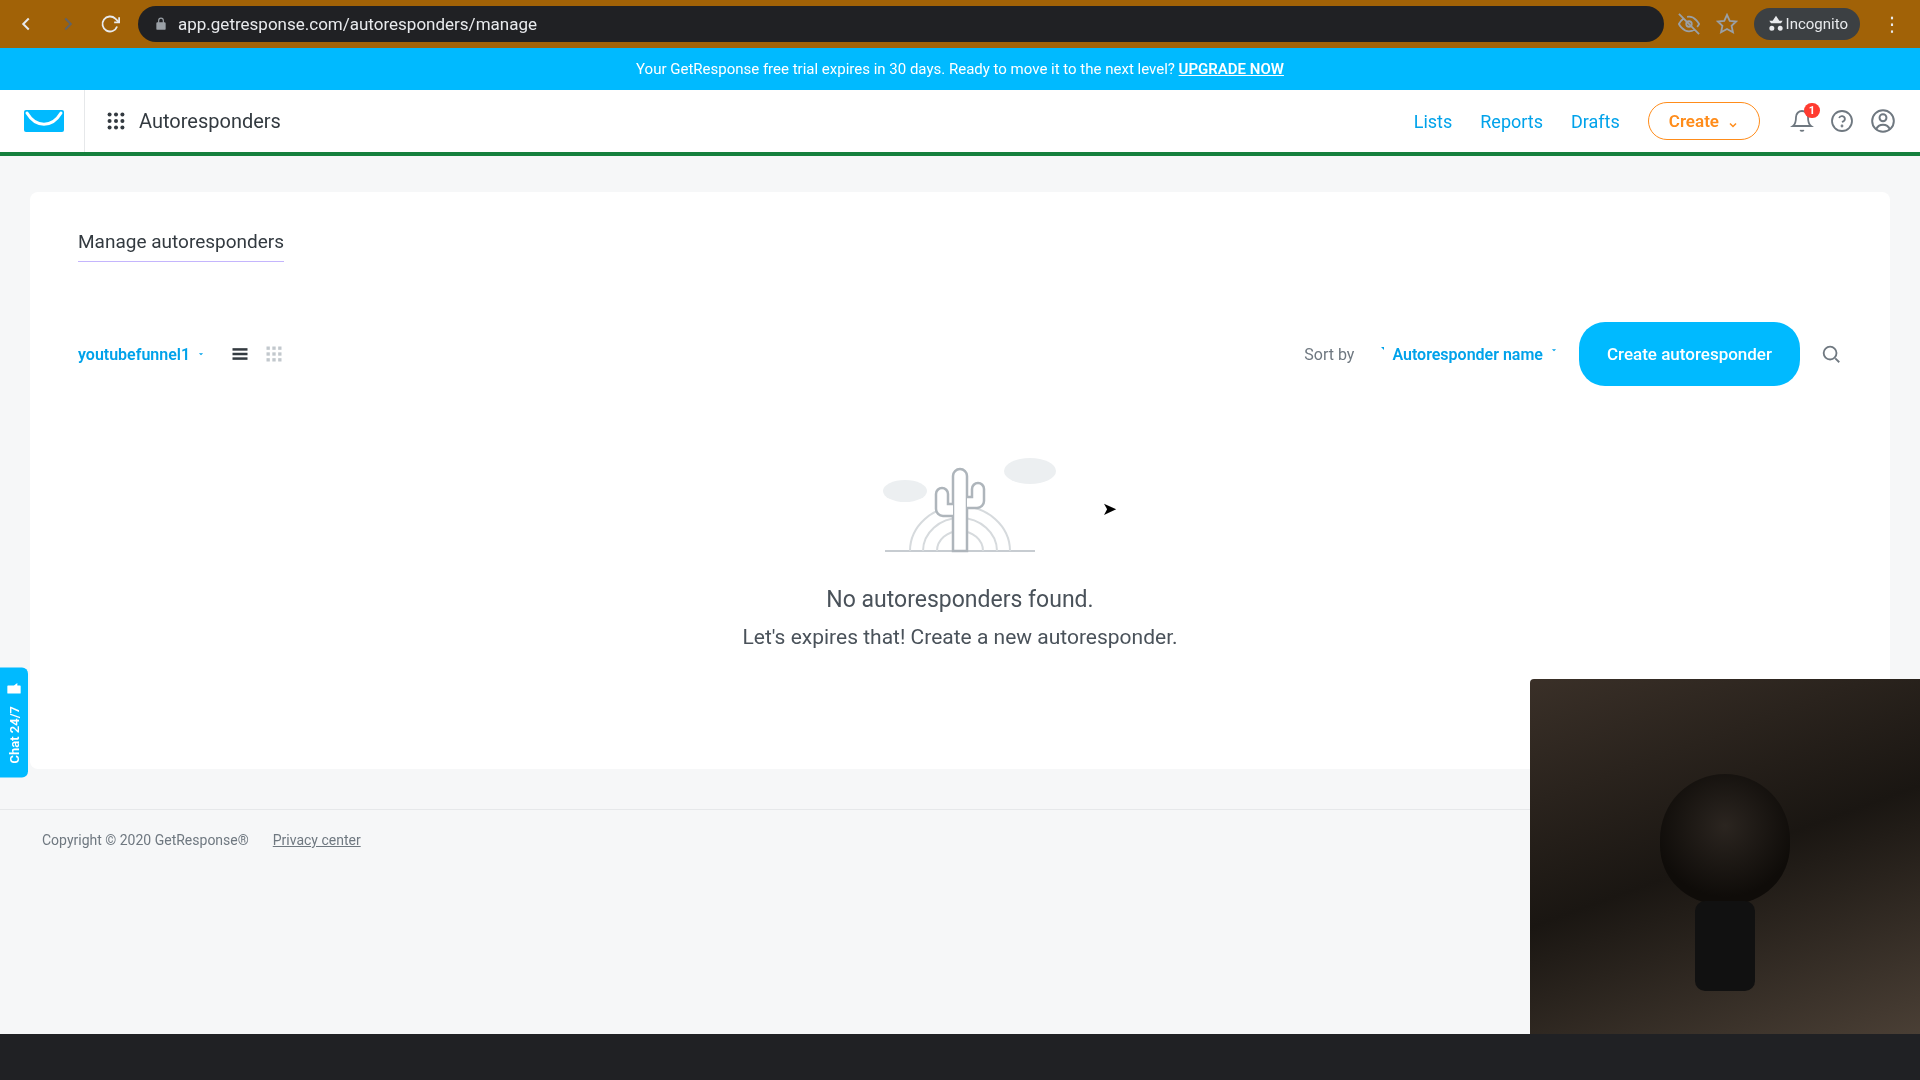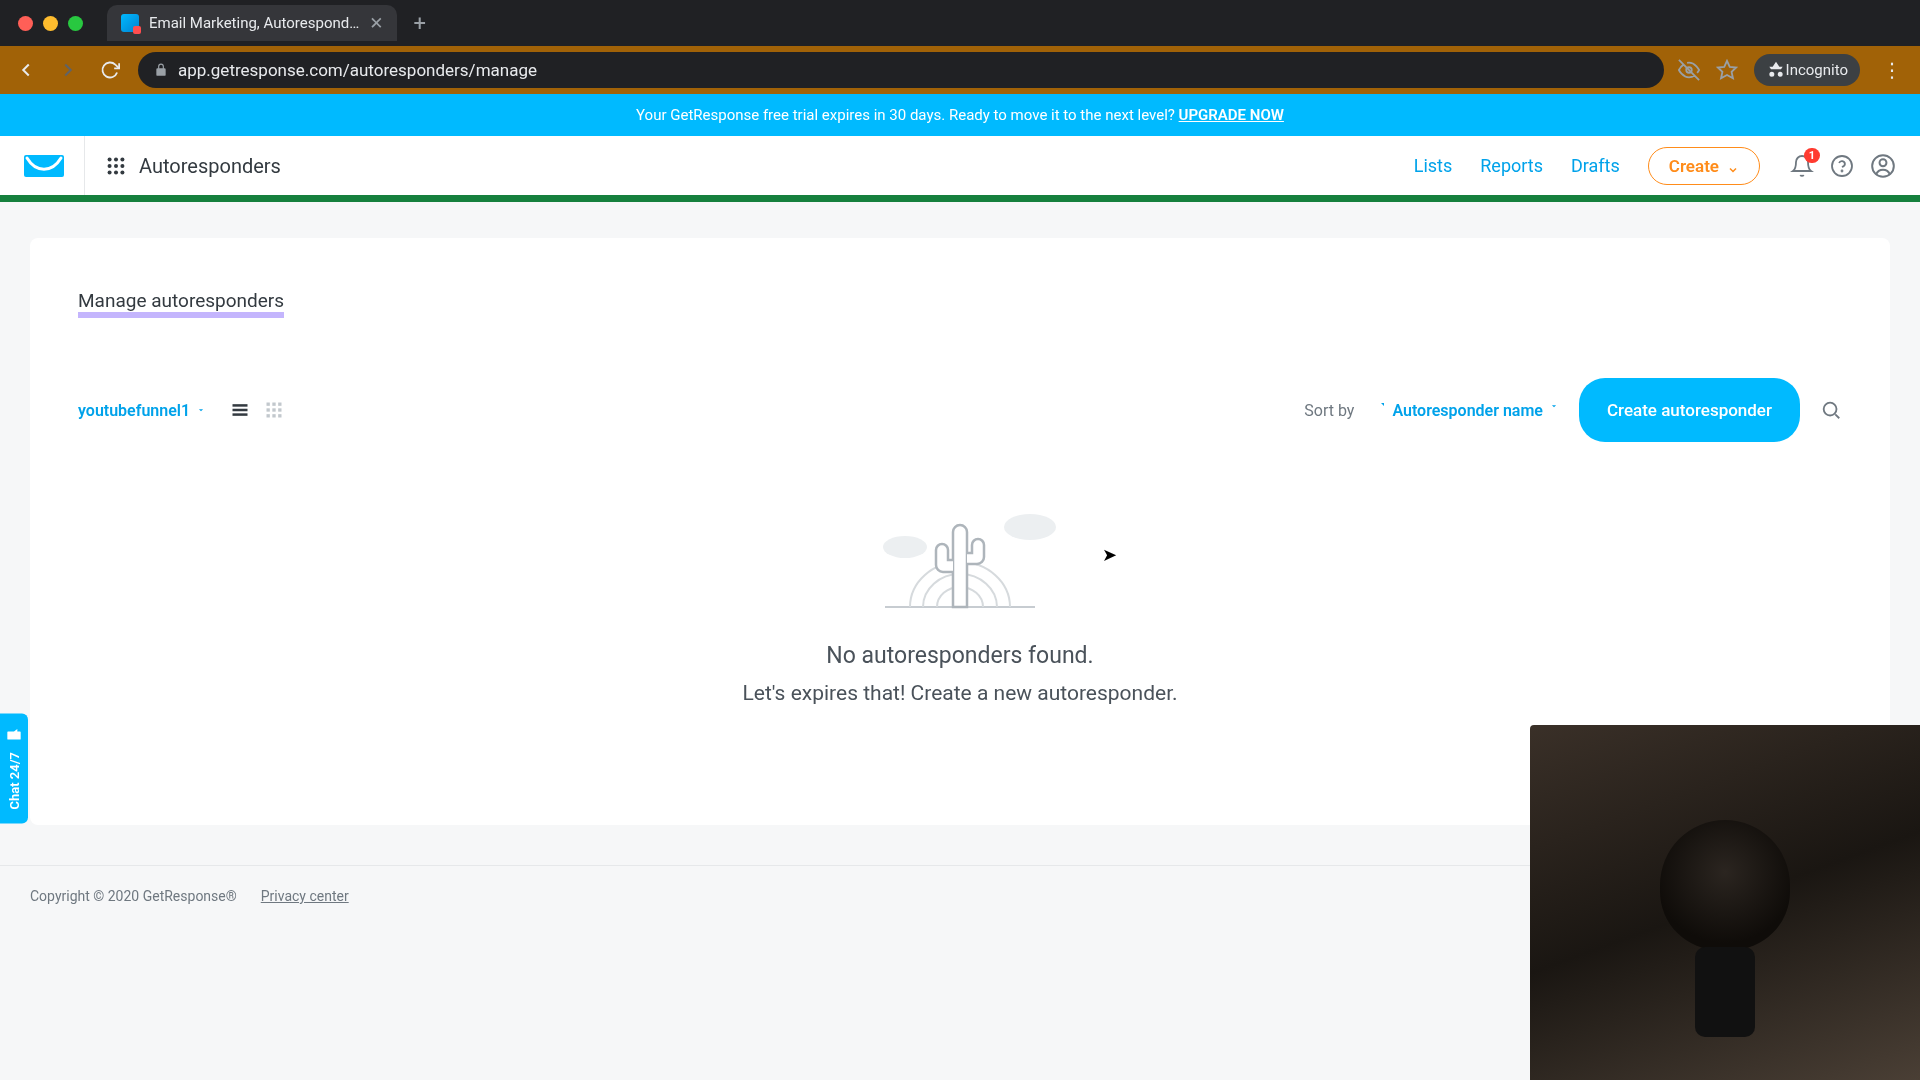--- a/index.html
+++ b/index.html
@@ -27,85 +27,72 @@
 .addr-field .lock { color: #9aa0a6; }
 .addr-right { display: flex; align-items: center; gap: 16px; color: #e8eaed; }
 .incognito-badge { display: flex; align-items: center; gap: 0; background: #3c4043; padding: 6px 12px; border-radius: 18px; font-size: 15px; }
 .menu-dots { color: #e8eaed; font-size: 20px; padding: 0 6px; cursor: pointer; }
 
 
 .app { background: #f6f7f8; height: calc(1080px - 94px); overflow: hidden; position: relative; }
 .banner { background: #00baff; color: #fff; text-align: center; padding: 12px 0; font-size: 15px; }
 .banner a { color: #fff; font-weight: 600; }
 
-.topbar { background: #fff; border-bottom: 7px solid #15803d; display: flex; align-items: center; height: 66px; padding: 0 24px; }
+.topbar { background: #fff; border-bottom: 4px solid #15803d; display: flex; align-items: center; height: 66px; padding: 0 24px; }
 .logo-wrap { display: flex; align-items: center; gap: 24px; padding-right: 20px; border-right: 1px solid #e6e8ea; height: 100%; }
 .logo { width: 40px; height: 30px; }
 .apps-grid { cursor: pointer; margin-left: 20px; }
 .page-name { font-size: 20px; color: #333a40; margin-left: 12px; }
 .topnav { margin-left: auto; display: flex; align-items: center; gap: 28px; }
 .topnav a { color: #00a2ea; font-size: 18px; text-decoration: none; cursor: pointer; }
 .create-btn { border: 1.5px solid #ff8c1a; color: #ff8c1a; background: #fff; padding: 8px 20px; border-radius: 22px; font-size: 17px; font-weight: 600; display: flex; align-items: flex-end; gap: 8px; cursor: pointer; }
 .topbar-icons { display: flex; align-items: center; gap: 16px; margin-left: 30px; }
 .bell-wrap { position: relative; }
 .notif-badge { position: absolute; top: -6px; right: -6px; background: #ff3b30; color: #fff; font-size: 11px; font-weight: 700; border-radius: 10px; padding: 1px 5px; }
 .icon-btn { cursor: pointer; color: #6f7880; }
 
 .content-card { background: #fff; margin: 36px 30px 0 30px; border-radius: 8px; padding: 38px 48px 120px 48px; position: relative; min-height: 520px; }
 .tabs { border-bottom: 0; margin-bottom: 60px; }
-.tab-item { display: inline-block; font-size: 19px; color: #333a40; padding-bottom: 0; border-bottom: 6px solid #c4b5fd; cursor: pointer; margin-top: 13px; }
+.tab-item { display: inline-block; font-size: 19px; color: #333a40; padding-bottom: 8px; border-bottom: 1px solid #c4b5fd; cursor: pointer; }
 
 .toolbar { display: flex; align-items: center; }
 .list-select { color: #00a2ea; font-size: 16px; font-weight: 600; display: flex; align-items: center; gap: 6px; cursor: pointer; }
 .view-toggle { margin-left: 24px; display: flex; gap: 14px; color: #333a40; }
 .view-toggle .vbtn { cursor: pointer; }
 .view-toggle .vbtn.inactive { color: #c2c8cd; }
 
 .toolbar-right { margin-left: auto; display: flex; align-items: center; gap: 20px; }
 .sort-label { color: #6f7880; font-size: 16px; }
 .sort-value { color: #00a2ea; font-size: 16px; font-weight: 600; display: flex; align-items: flex-start; gap: 6px; cursor: pointer; }
 .primary-btn { background: #00baff; color: #fff; border: none; padding: 22px 28px; border-radius: 26px; font-size: 17px; font-weight: 500; cursor: pointer; }
 .search-btn { color: #6f7880; cursor: pointer; }
 
 .empty-state { text-align: center; margin-top: 50px; }
 .empty-illustration { margin: 0 auto 30px auto; width: 230px; height: 120px; }
 .empty-title { font-size: 23px; color: #4a525a; margin-bottom: 12px; }
 .empty-sub { font-size: 21px; color: #4a525a; }
 
 .footer-divider { border-top: 1px solid #e6e8ea; margin-top: 40px; }
-.footer { padding: 22px 30px; font-size: 14px; color: #6f7880; display: flex; gap: 24px; }
+.footer { padding: 22px 30px; font-size: 14px; color: #6f7880; display: flex; gap: 24px; margin-left: 12px; }
 .footer a { color: #6f7880; text-decoration: underline; cursor: pointer; }
 
 .chat-tab { position: absolute; left: 0; top: 620px; background: #00baff; color: #fff; writing-mode: vertical-rl; transform: rotate(180deg); padding: 14px 6px; border-radius: 6px 0 0 6px; font-size: 13px; font-weight: 600; display: flex; align-items: center; gap: 8px; cursor: pointer; }
 
 .webcam { position: absolute; right: 0; bottom: 0; width: 390px; height: 355px; background: linear-gradient(160deg,#3a3028 0%,#1a1612 50%,#4a3f35 100%); border-top-left-radius: 4px; }
 .webcam::before { content:""; position:absolute; left:50%; top:45%; transform:translate(-50%,-50%); width:130px; height:130px; background:radial-gradient(circle at 50% 40%, #2b2520 0%, #0f0c09 70%); border-radius:50% 50% 45% 45%; }
 .webcam::after { content:""; position:absolute; left:50%; bottom:12%; transform:translateX(-50%); width:60px; height:90px; background:#111; border-radius:10px; }
 
 .cursor { position: absolute; left: 1102px; top: 450px; font-size: 18px; color: #000; pointer-events: none; }
 
 svg { display: block; }
 </style>
 </head>
 <body>
 
 <div class="browser-chrome">
-  <div class="tab-bar">
-    <div class="traffic-lights">
-      <div class="dot red"></div>
-      <div class="dot yellow"></div>
-      <div class="dot green"></div>
-    </div>
-    <div class="tab">
-      <div class="favicon"></div>
-      <span class="title">Email Marketing, Autorespond…</span>
-      <span class="close">✕</span>
-    </div>
-    <div class="new-tab">+</div>
-  </div>
   <div class="addr-bar">
     <div class="nav-btn">
       <svg width="22" height="22" viewBox="0 0 24 24" fill="none" stroke="currentColor" stroke-width="2.2">
           <path d="M15 18l-6-6 6-6"></path>
         </svg>
     </div>
     <div class="nav-btn disabled">
       <svg width="22" height="22" viewBox="0 0 24 24" fill="none" stroke="currentColor" stroke-width="2.2">
           <path d="M9 18l6-6-6-6"></path>
         </svg>

